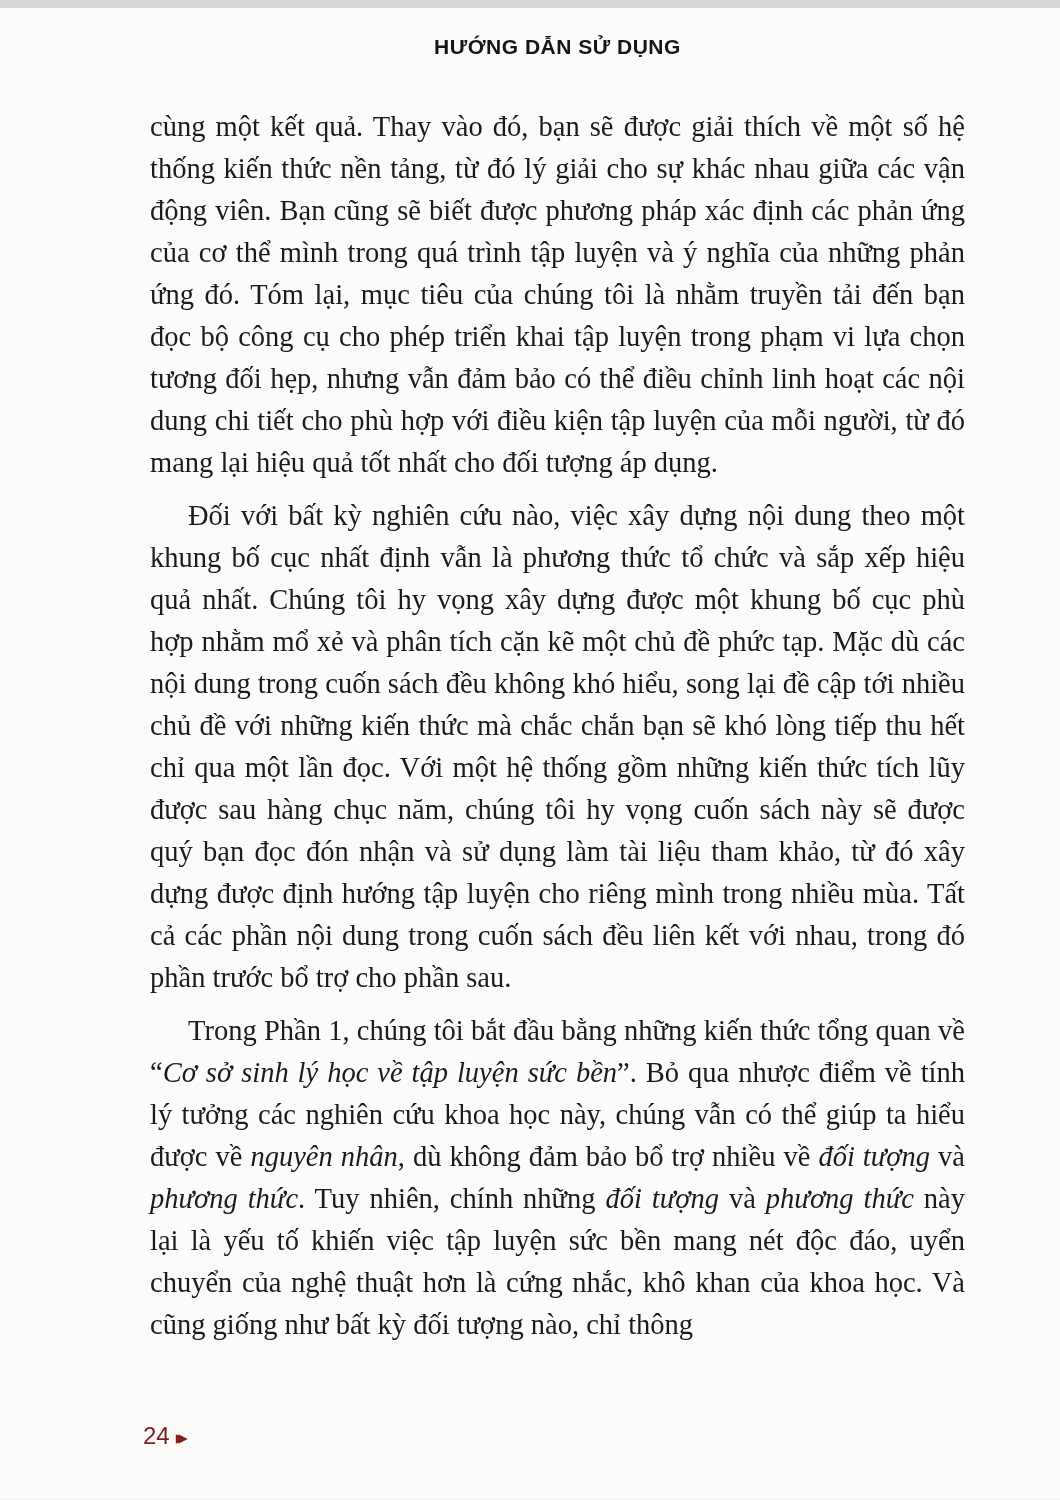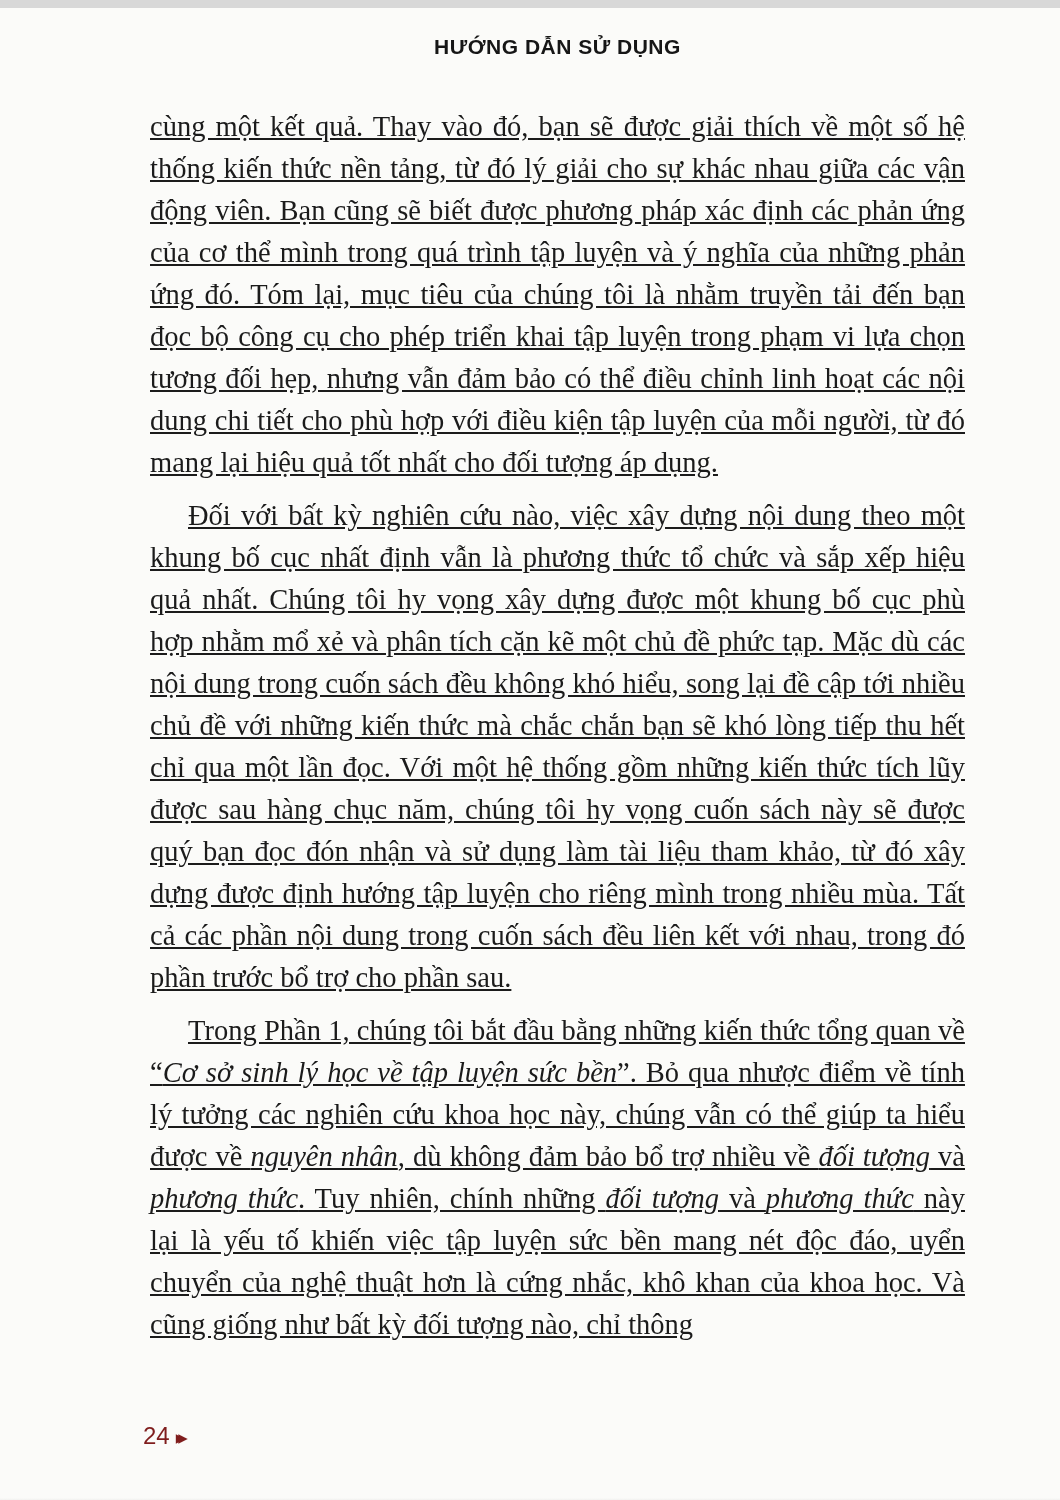--- a/index.html
+++ b/index.html
@@ -53,21 +53,20 @@
     top: 98px;
     left: 150px;
     width: 815px;
     font-size: 28.5px;
     line-height: 42px;
     text-align: justify;
   }
   .para {
     margin: 0 0 11px 0;
     text-indent: 38px;
-    text-decoration: underline;
   }
   .para.no-indent {
     text-indent: 0;
   }
   .italic {
     font-style: italic;
   }
   .page-footer {
     position: absolute;
     left: 143px;

